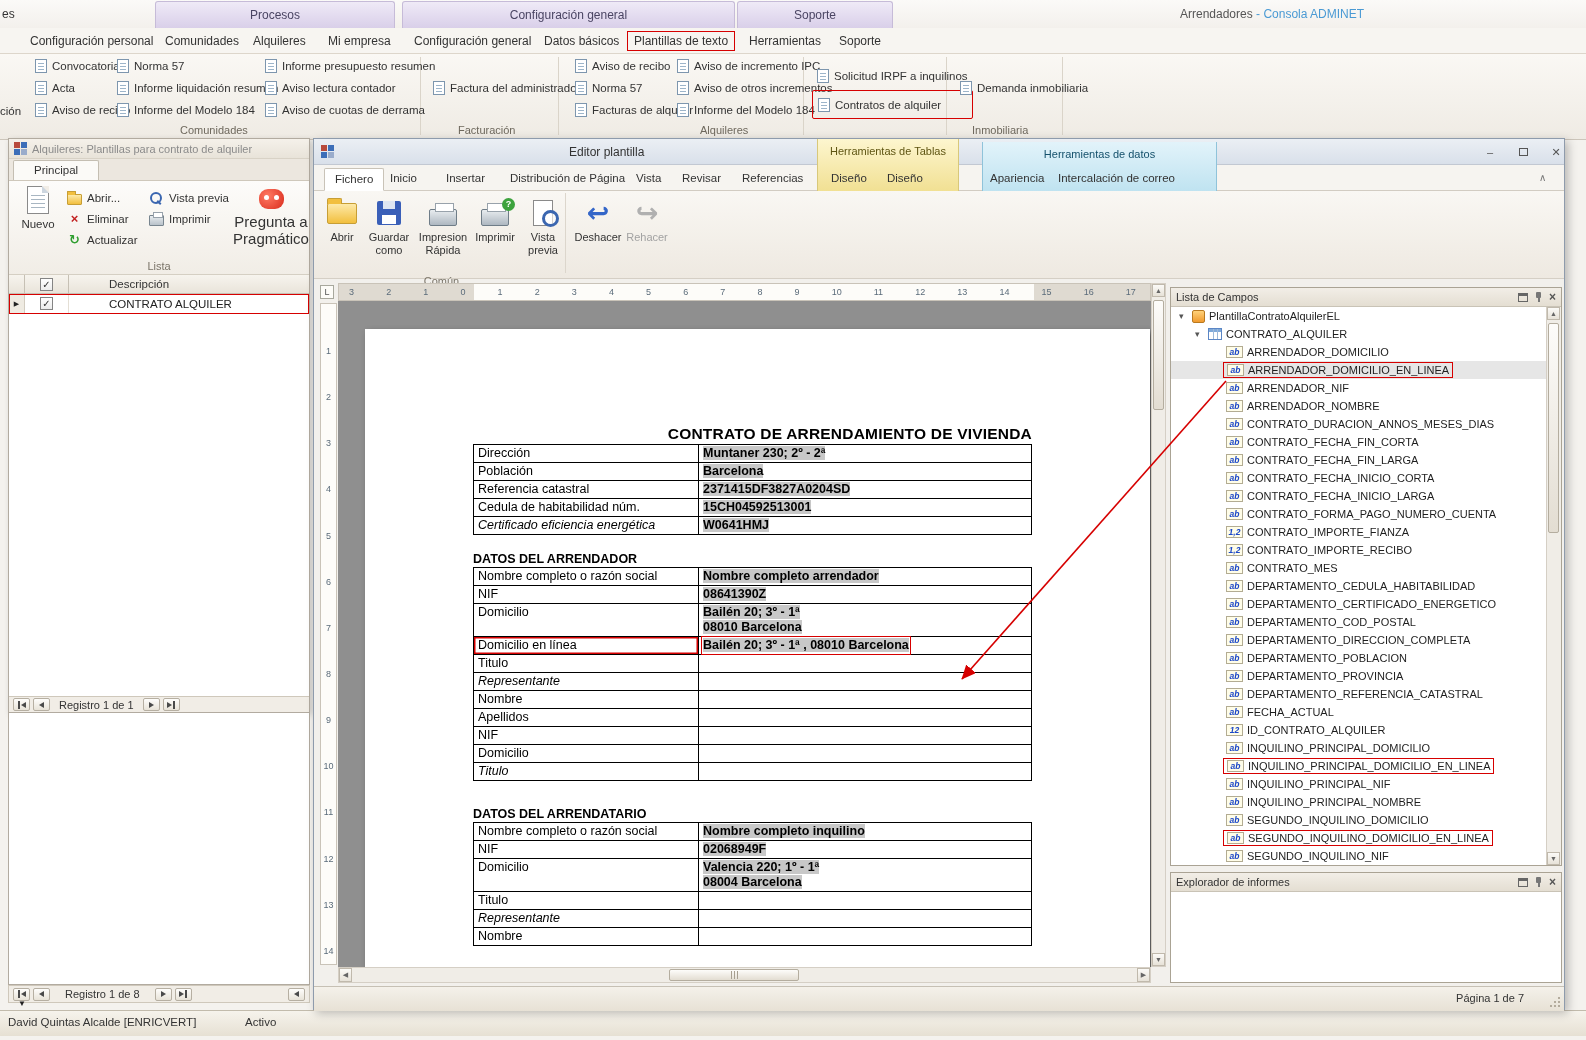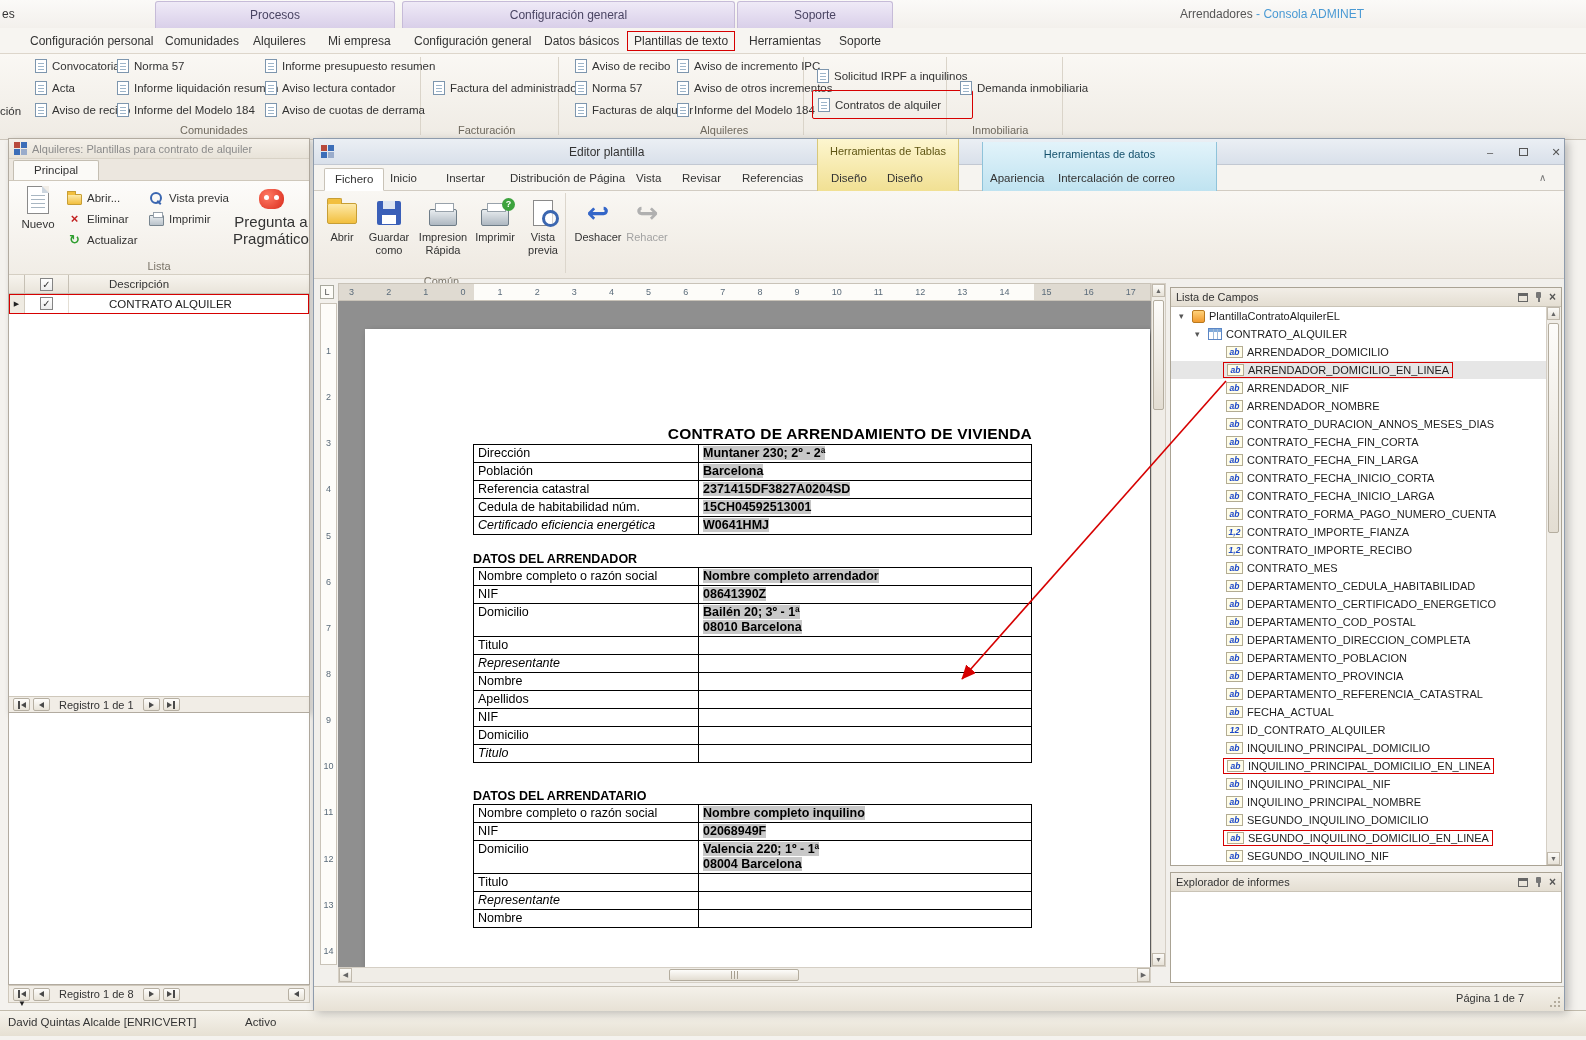--- a/index.html
+++ b/index.html
@@ -412,21 +412,21 @@
 
   <div class="module-bg"></div>
   <div class="module-nav">
     <span class="navbtn">
         <i class="bar-v"></i>
         <i class="tri-l"></i>
       </span>
     <span class="navbtn">
         <i class="tri-l"></i>
       </span>
-    <span style="margin:0 6px">Registro 1 de 8</span>
+    <span style="margin:0 12px">Registro 1 de 8</span>
     <span class="navbtn">
         <i class="tri-r"></i>
       </span>
     <span class="navbtn">
         <i class="tri-r"></i>
         <i class="bar-v"></i>
       </span>
     <span class="navbtn" style="margin-left:auto">
         <i class="tri-l"></i>
       </span>
@@ -598,20 +598,24 @@
               </div>
               <div class="drow">
                 <div class="dlabel">NIF</div>
                 <div class="dvalue"><span class="vwrap"><span class="fld">08641390Z</span></span></div>
               </div>
               <div class="drow">
                 <div class="dlabel">Domicilio</div>
                 <div class="dvalue"><span class="vwrap"><span class="fld">Bailén 20; 3º - 1ª</span><br><span class="fld">08010 Barcelona</span></span></div>
               </div>
               <div class="drow">
+                <div class="dlabel ann">Domicilio en línea</div>
+                <div class="dvalue"><span class="vwrap ann"><span class="fld">Bailén 20; 3º - 1ª , 08010 Barcelona</span></span></div>
+              </div>
+              <div class="drow">
                 <div class="dlabel">Titulo</div>
                 <div class="dvalue"></div>
               </div>
               <div class="drow">
                 <div class="dlabel it">Representante</div>
                 <div class="dvalue"></div>
               </div>
               <div class="drow">
                 <div class="dlabel">Nombre</div>
                 <div class="dvalue"></div>

